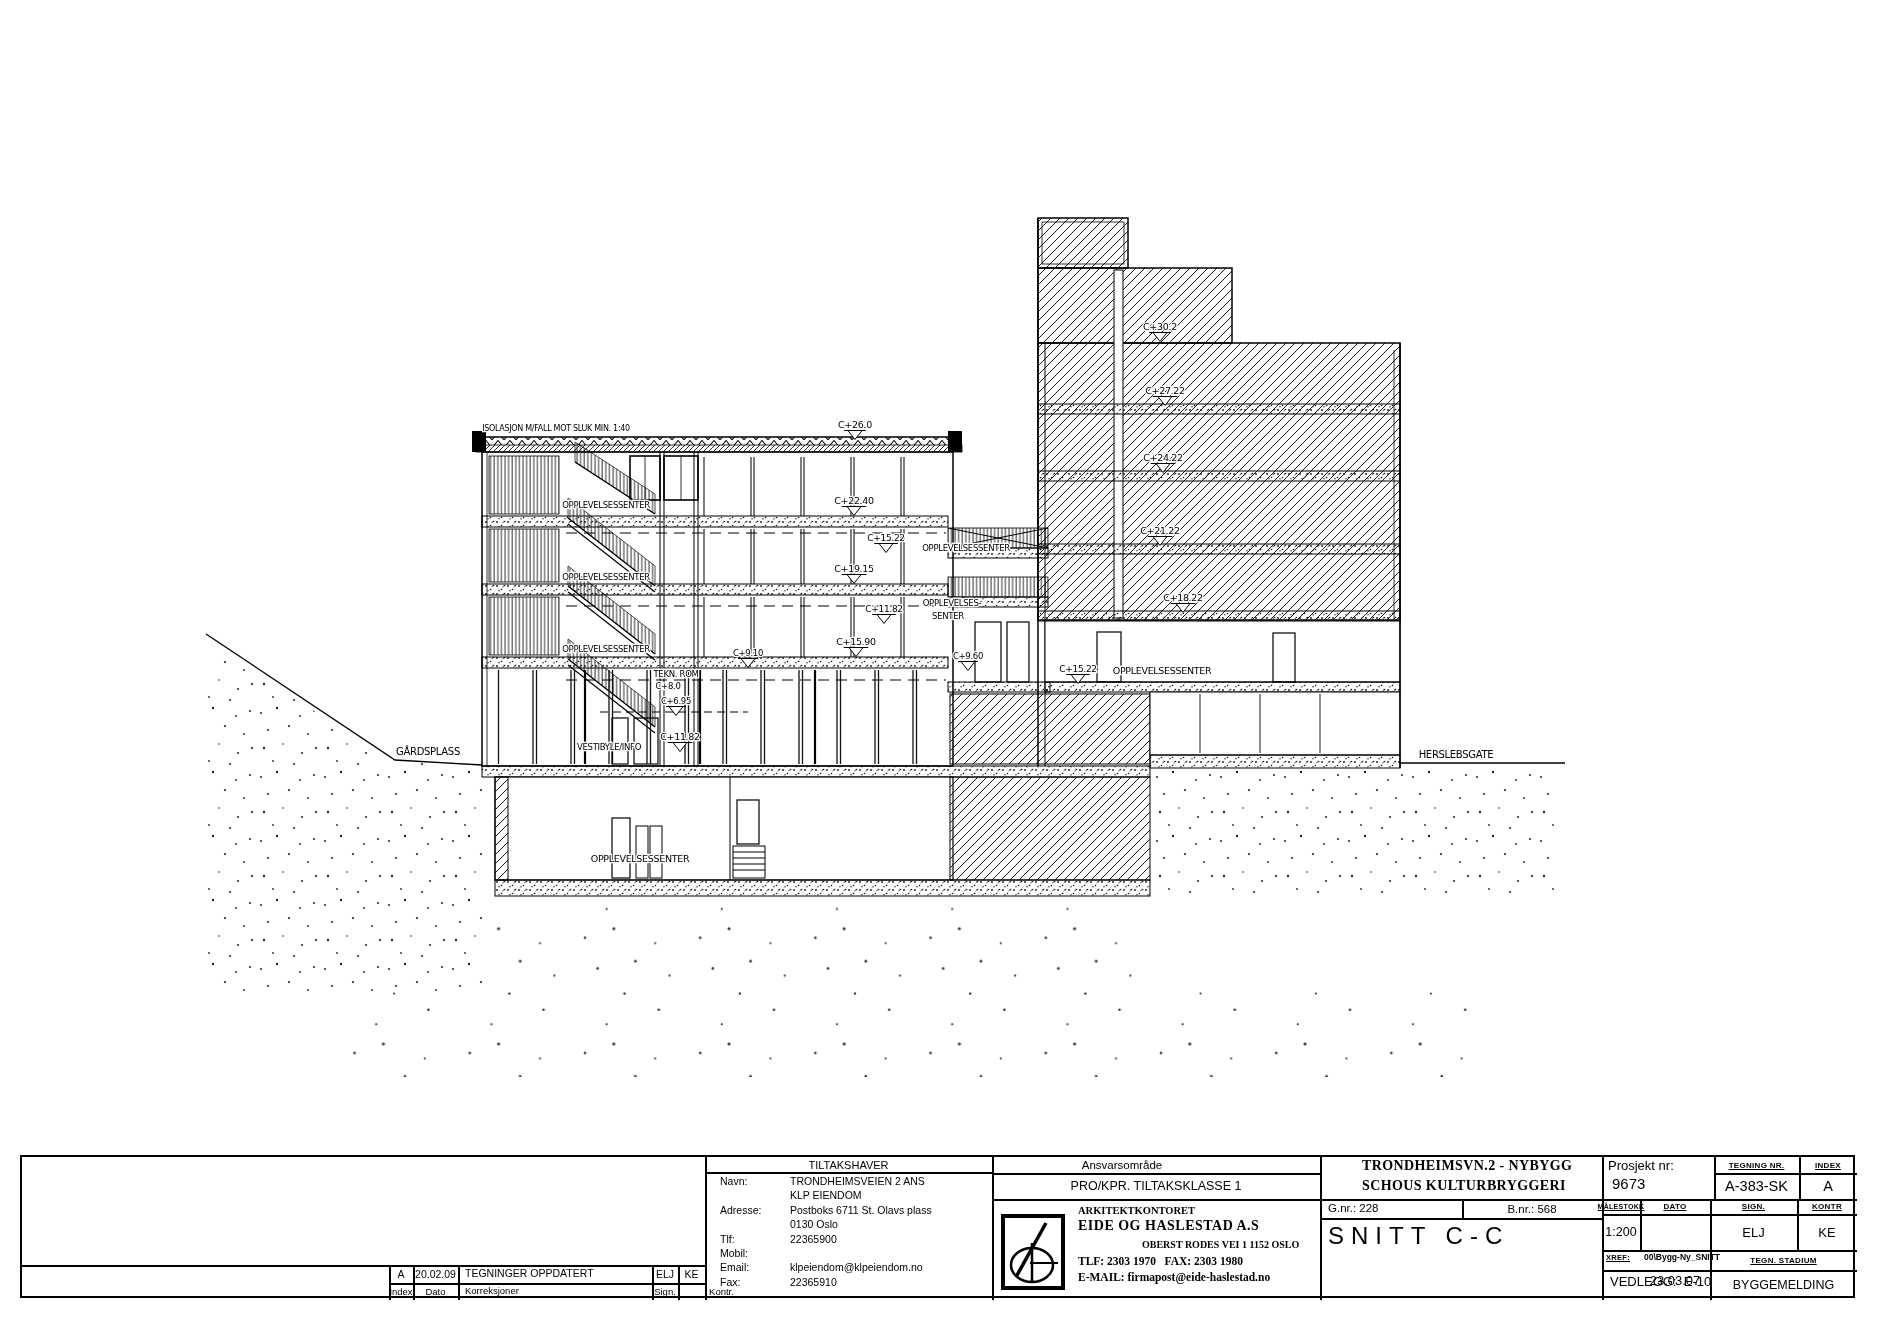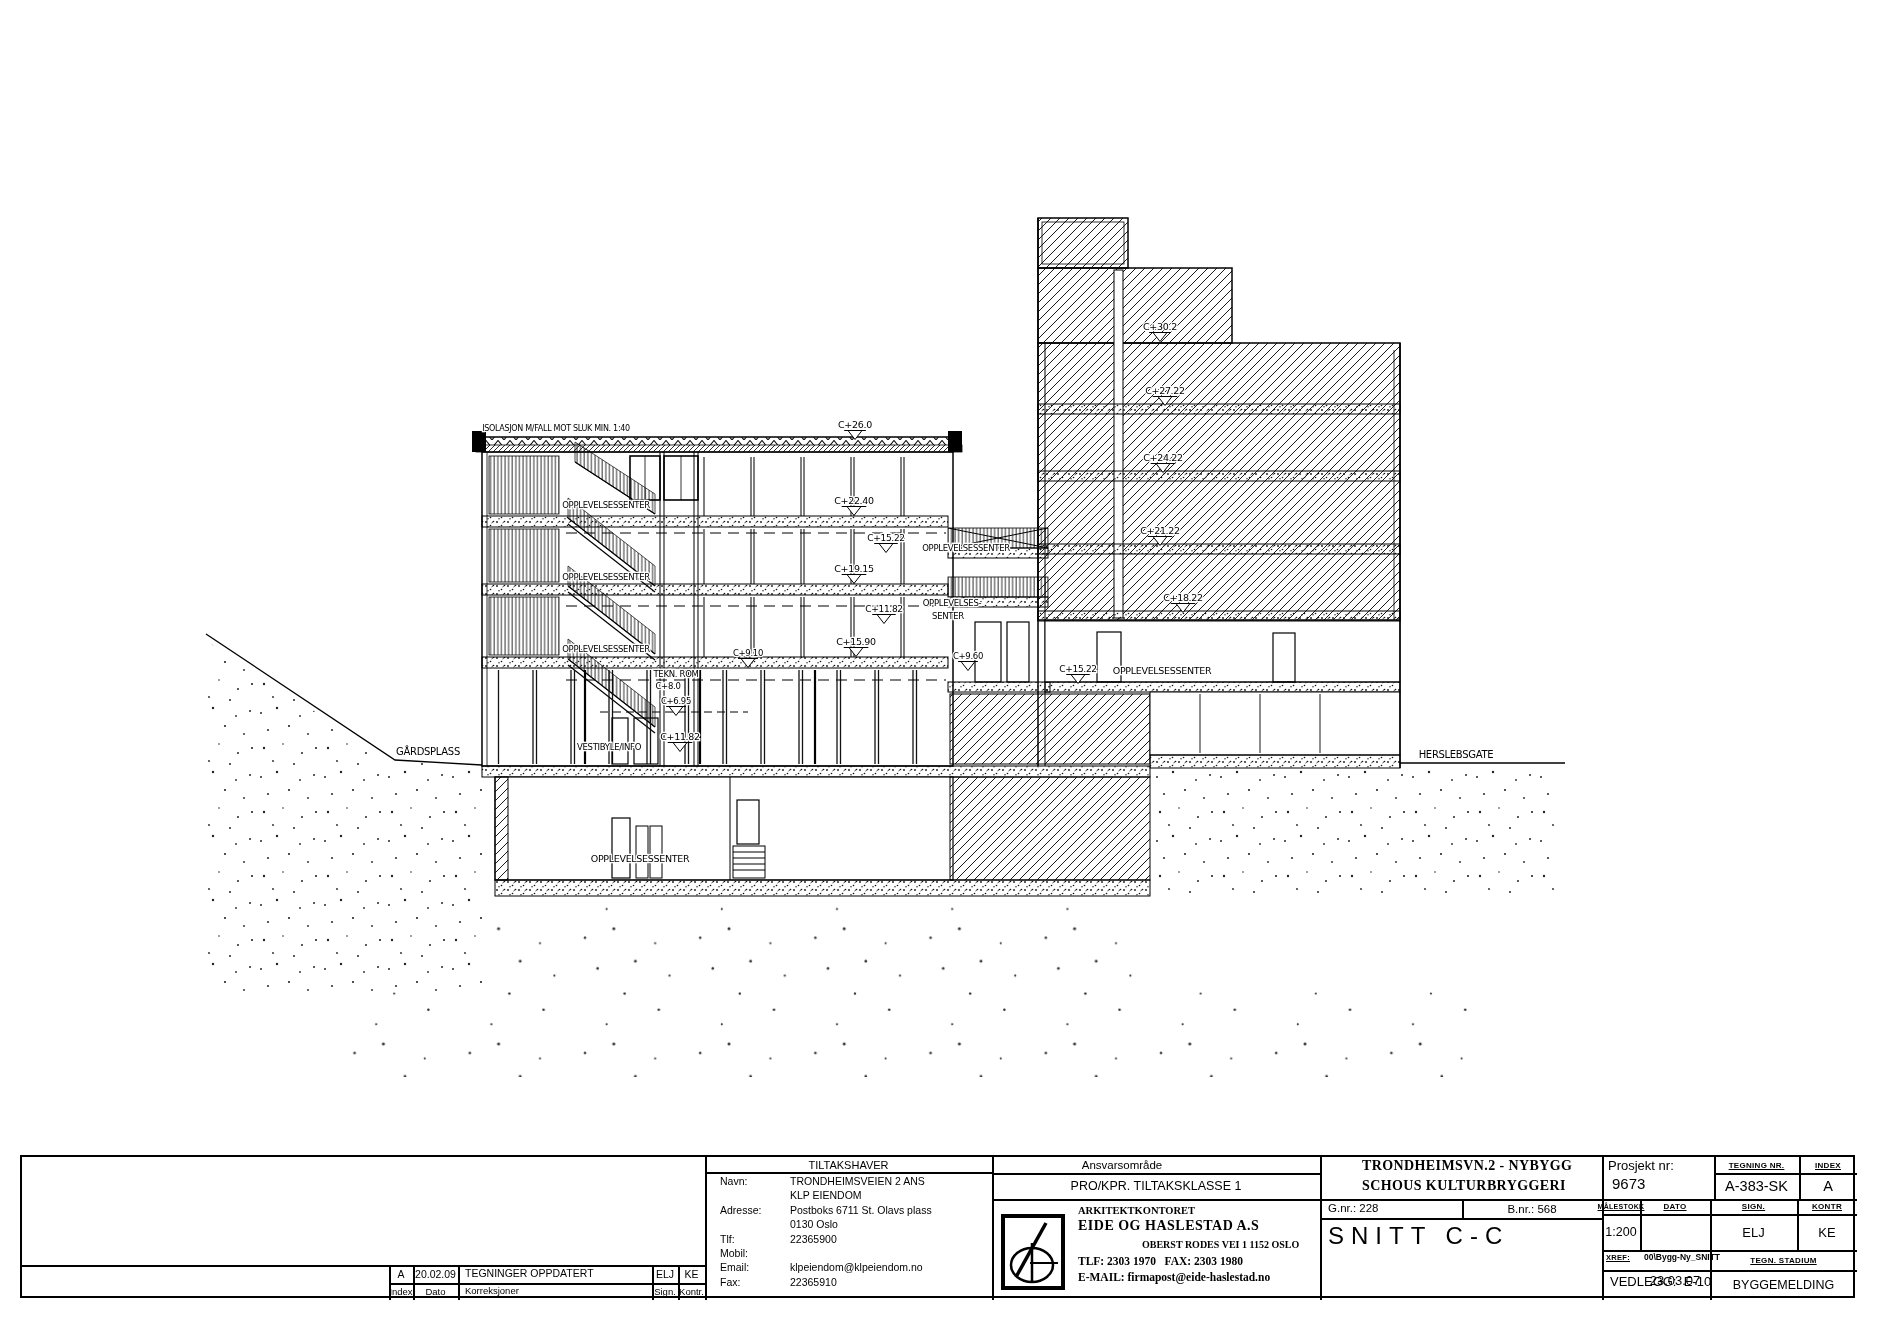--- a/index.html
+++ b/index.html
@@ -290,21 +290,21 @@
   <div class="v" style="left:656px;top:108px;height:35px;"></div>
   <div class="c" style="left:367px;top:108px;width:24px;height:18px;font-size:10.5px;">A</div>
   <div class="c" style="left:391px;top:108px;width:45px;height:18px;font-size:10.5px;">20.02.09</div>
   <div class="t" style="left:443px;top:111px;font-size:10.5px;">TEGNINGER OPPDATERT</div>
   <div class="c" style="left:630px;top:108px;width:26px;height:18px;font-size:10.5px;">ELJ</div>
   <div class="c" style="left:656px;top:108px;width:27px;height:18px;font-size:10.5px;">KE</div>
   <div class="c" style="left:367px;top:126px;width:24px;height:17px;font-size:9.5px;">Index</div>
   <div class="c" style="left:391px;top:126px;width:45px;height:17px;font-size:9.5px;">Dato</div>
   <div class="t" style="left:443px;top:129px;font-size:9.5px;">Korreksjoner</div>
   <div class="c" style="left:630px;top:126px;width:26px;height:17px;font-size:9.5px;">Sign.</div>
-  <div class="c" style="left:656px;top:126px;width:27px;height:17px;font-size:9.5px;">Kontr.</div>
+  <div class="c" style="left:656px;top:126px;width:27px;height:17px;font-size:9.5px;padding-left:30px;">Kontr.</div>
 
   <div class="c" style="left:683px;top:0;width:287px;height:15px;font-size:11px;">TILTAKSHAVER</div>
   <div class="h" style="left:683px;top:15px;width:287px;"></div>
   <div class="own-rows">
     <div class="own-row">
           <span class="lab">Navn:</span>
           <span>TRONDHEIMSVEIEN 2 ANS</span>
         </div>
     <div class="own-row">
           <span class="lab"></span>

